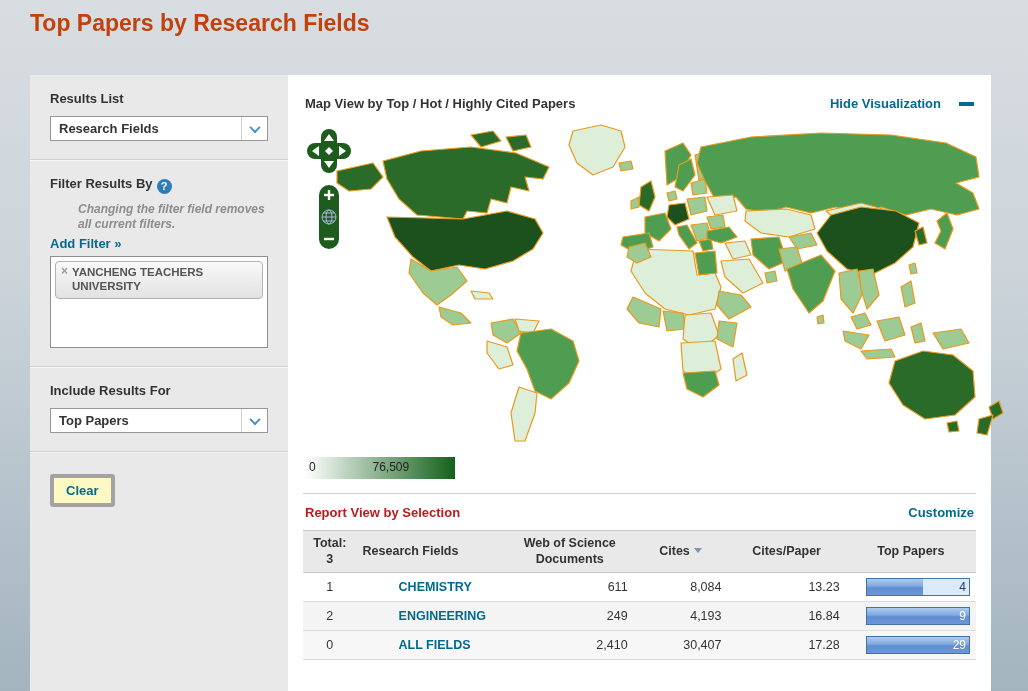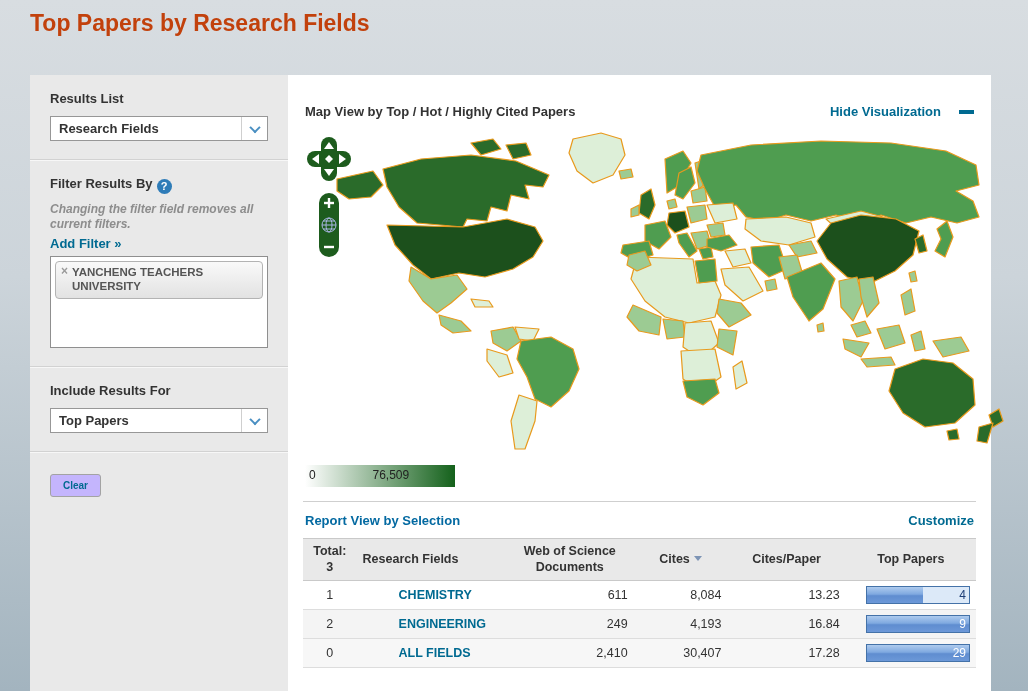--- a/index.html
+++ b/index.html
@@ -15,48 +15,48 @@
   
   .sidebar { width:258px; background:#e9e9e9; }
   .sb-section { padding:16px 20px 18px 20px; border-bottom:1px solid #d2d2d2; box-shadow:0 1px 0 #f7f7f7; }
   .sb-section:last-child { border-bottom:none; box-shadow:none; }
   .sb-label { font-size:13px; font-weight:bold; color:#333; }
   .selectbox { margin-top:10px; height:25px; background:#fff; border:1px solid #979797; display:flex; align-items:center; justify-content:space-between; padding-left:8px; cursor:pointer; }
   .selectbox .sel-text { font-size:13px; font-weight:bold; color:#333; }
   .sel-chev { width:26px; height:100%; display:flex; align-items:center; justify-content:center; border-left:1px solid #cfcfcf; }
   .chev { width:8px; height:8px; border-right:2px solid #4a8fc2; border-bottom:2px solid #4a8fc2; transform:rotate(45deg) translate(-1px,-1px); }
   .help { display:inline-block; width:15px; height:15px; border-radius:50%; background:#2e7cb8; color:#fff; font-size:11px; font-weight:bold; text-align:center; line-height:15px; vertical-align:-2px; margin-left:4px; cursor:pointer; }
-  .note { margin-top:8px; font-size:12px; font-style:italic; font-weight:bold; color:#8d8d8d; line-height:1.25; }
+  .note { margin-top:8px; font-size:12px; font-style:italic; font-weight:bold; color:#8d8d8d; line-height:1.25;margin-left:28px; }
   .addfilter { display:inline-block; margin-top:4px; font-size:13px; font-weight:bold; color:#006a91; text-decoration:none; cursor:pointer; }
   .filterbox { margin-top:4px; background:#fff; border:1px solid #8f8f8f; height:92px; padding:4px; }
   .chip { background:linear-gradient(#f9f9f9,#e2e2e2); border:1px solid #b3b3b3; border-radius:4px; padding:3px 6px 4px 5px; display:flex; gap:4px; cursor:default; }
   .chip-x { color:#9a9a9a; font-weight:bold; font-size:12px; line-height:13px; cursor:pointer; }
   .chip-label { font-size:11.5px; font-weight:bold; color:#555; line-height:1.25; }
   .btnrow { display:flex; gap:9px; margin-top:6px; }
-  .btn { background:#c4b5fd; border:1px solid #a3a3a3; border-radius:3px; padding:5px 12px; font-size:10px; font-weight:bold; color:#006a91; cursor:pointer; font-family:"Liberation Sans",sans-serif; }
+  .btn { background:#fef9c3; border:4px solid #a3a3a3; border-radius:3px; padding:5px 12px; font-size:13px; font-weight:bold; color:#006a91; cursor:pointer; font-family:"Liberation Sans",sans-serif; }
 
   
-  .main { flex:1; background:#fff; padding:8px 15px; position:relative; }
+  .main { flex:1; background:#fff; padding:0 15px; position:relative; }
   .viz-header { display:flex; justify-content:space-between; align-items:center; padding:21px 2px 6px 2px; }
   .viz-title { font-size:13px; font-weight:bold; color:#333; }
   .teal-link { font-size:13px; font-weight:bold; color:#006a91; text-decoration:none; cursor:pointer; display:flex; align-items:center; gap:18px; }
   .minus-ic { display:inline-block; width:15px; height:4px; background:#006a91; }
 
   .map-wrap { position:relative; height:332px; margin-top:4px; }
   .map-svg { position:absolute; left:18px; top:0; }
   .ctl { position:absolute; left:4px; top:8px; z-index:3; cursor:pointer; }
   .ctl2 { position:absolute; left:13px; top:62px; z-index:3; cursor:pointer; }
 
   .legend { position:relative; width:150px; height:22px; margin:4px 0 0 2px; }
   .legend-min { position:absolute; left:4px; top:3px; font-size:12px; color:#222; }
   .legend-max { position:absolute; left:45%; top:3px; font-size:12px; color:#222; }
 
   .sep { border-top:1px solid #cfcfcf; margin-top:14px; }
   .report-header { display:flex; justify-content:space-between; align-items:center; padding:11px 2px 10px 2px; }
-  .report-title { font-size:13px; font-weight:bold; color:#0369a1; }
+  .report-title { font-size:13px; font-weight:bold; color:#b91c1c; }
 
   table.report { width:100%; border-collapse:collapse; }
   table.report th { background:#e9e9e9; border-top:1px solid #c9c9c9; border-bottom:1px solid #c9c9c9; font-size:12.5px; font-weight:bold; color:#333; padding:5px 6px; line-height:1.25; }
   table.report td { font-size:12.5px; color:#333; padding:5px 6px; border-bottom:1px solid #ddd; }
   tr.r0 { background:#ffffff; } tr.r1 { background:#f4f4f4; } tr.r2 { background:#f7f7f7; }
   .col-total { width:54px; text-align:center; }
   .col-field { width:150px; text-align:left; }
   .col-docs  { width:130px; text-align:center; }
   .col-cites { width:96px; text-align:center; }
   .col-cpp   { width:120px; text-align:center; }

